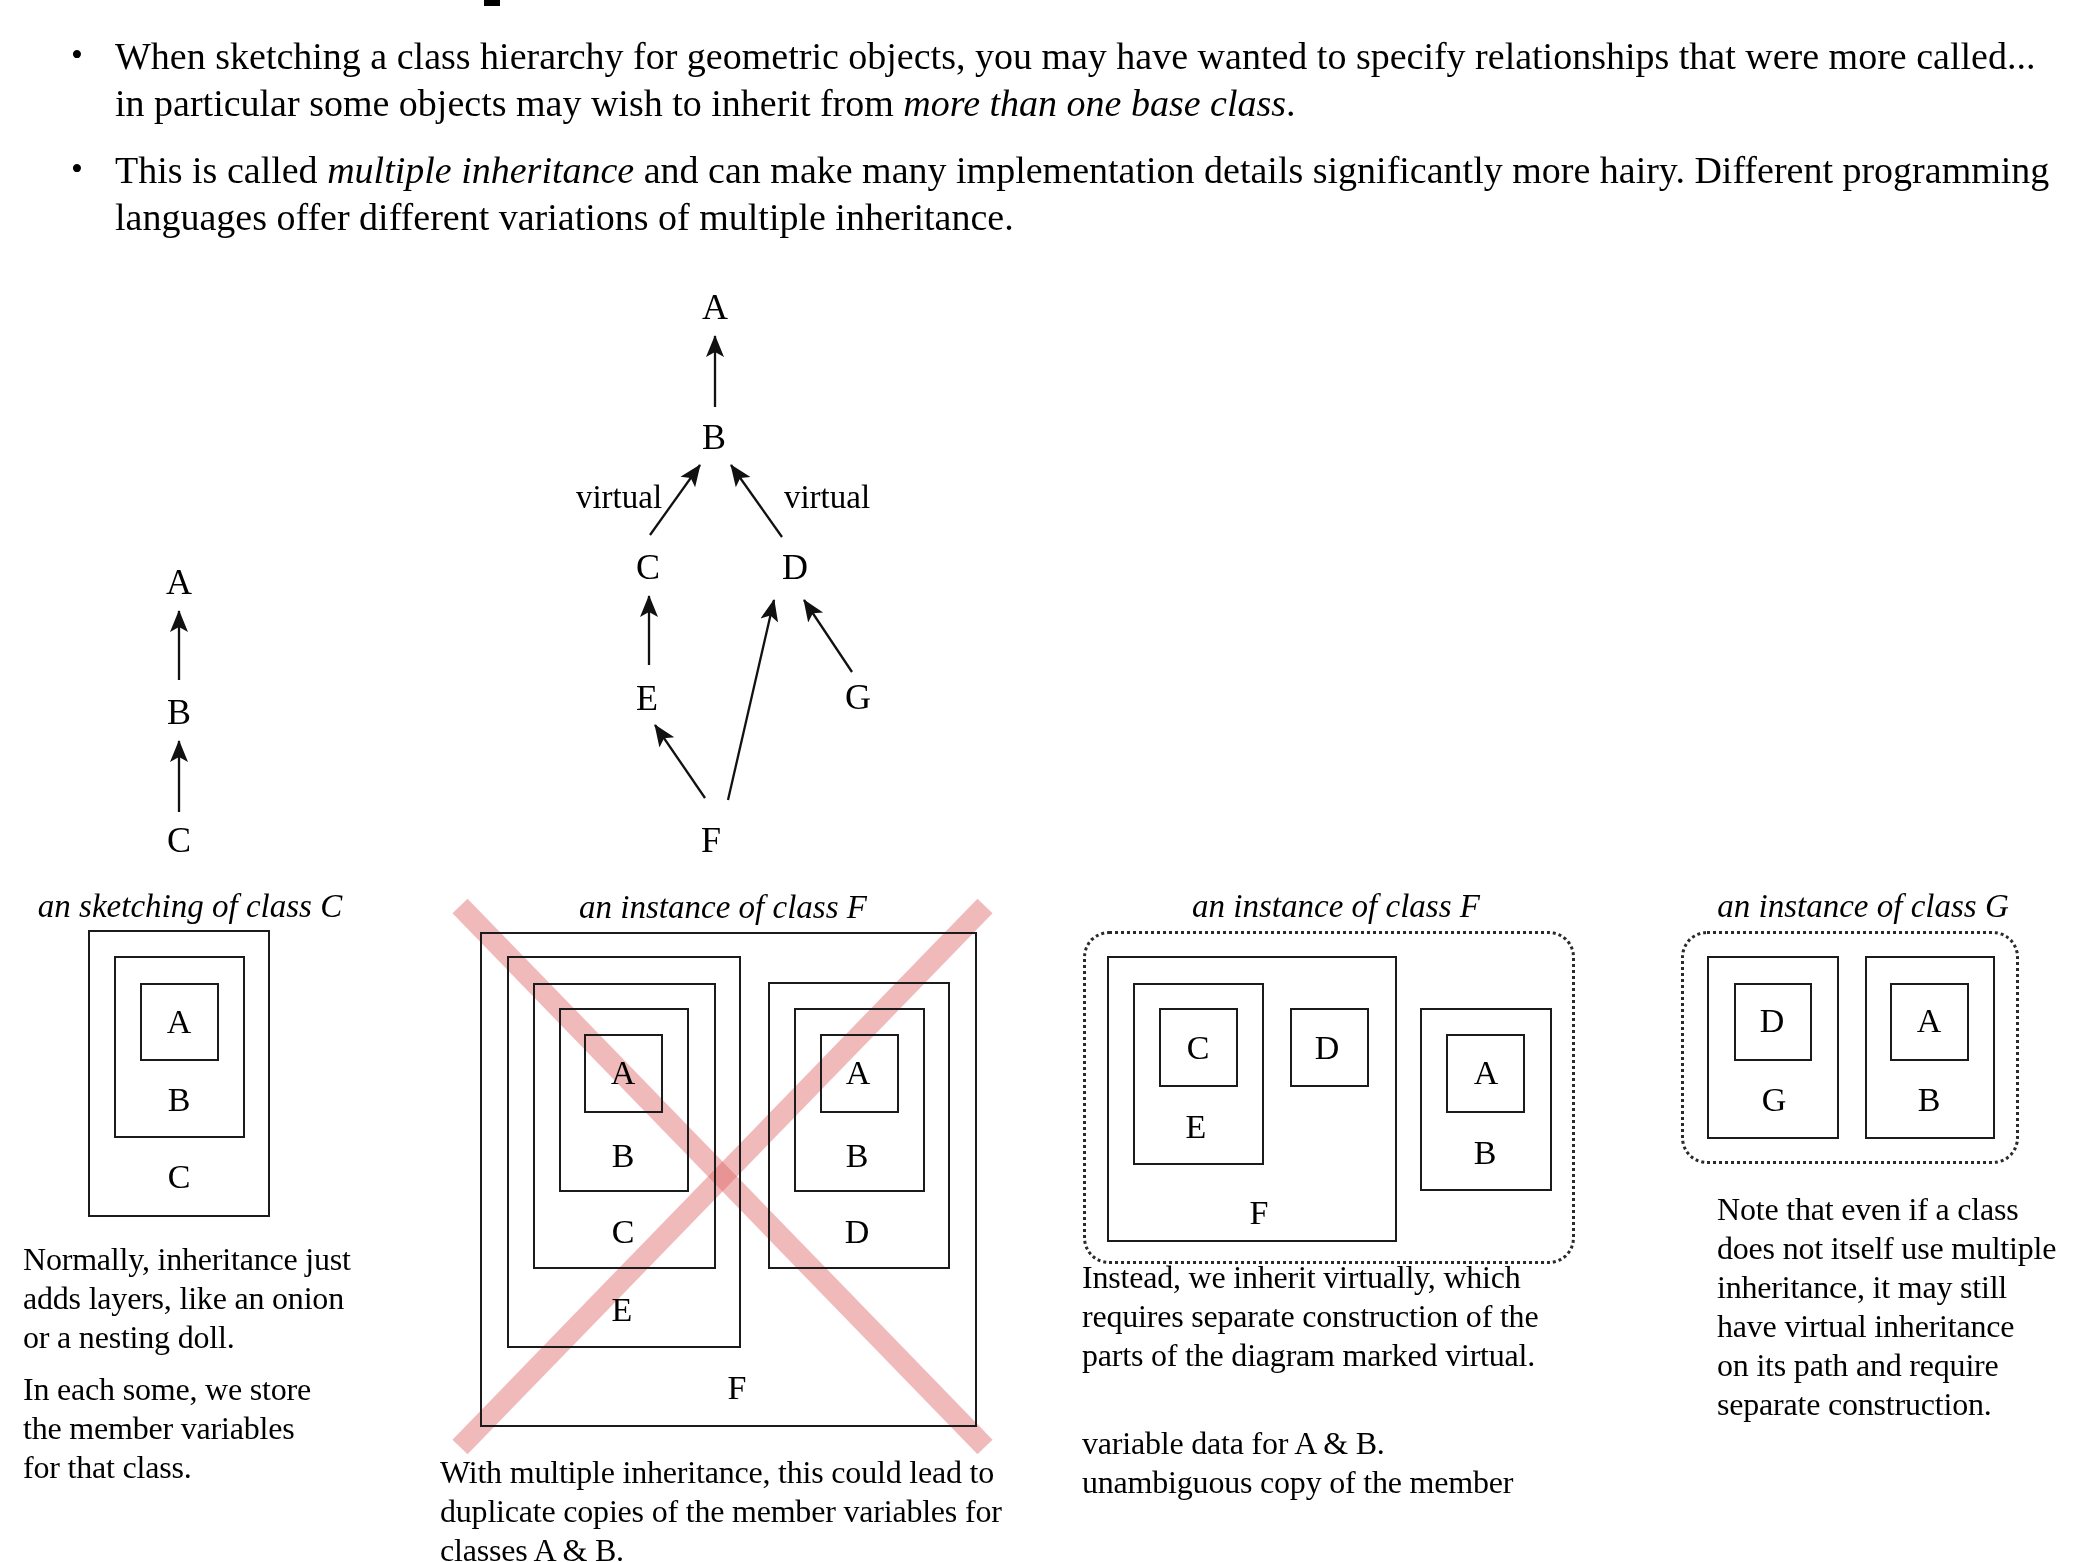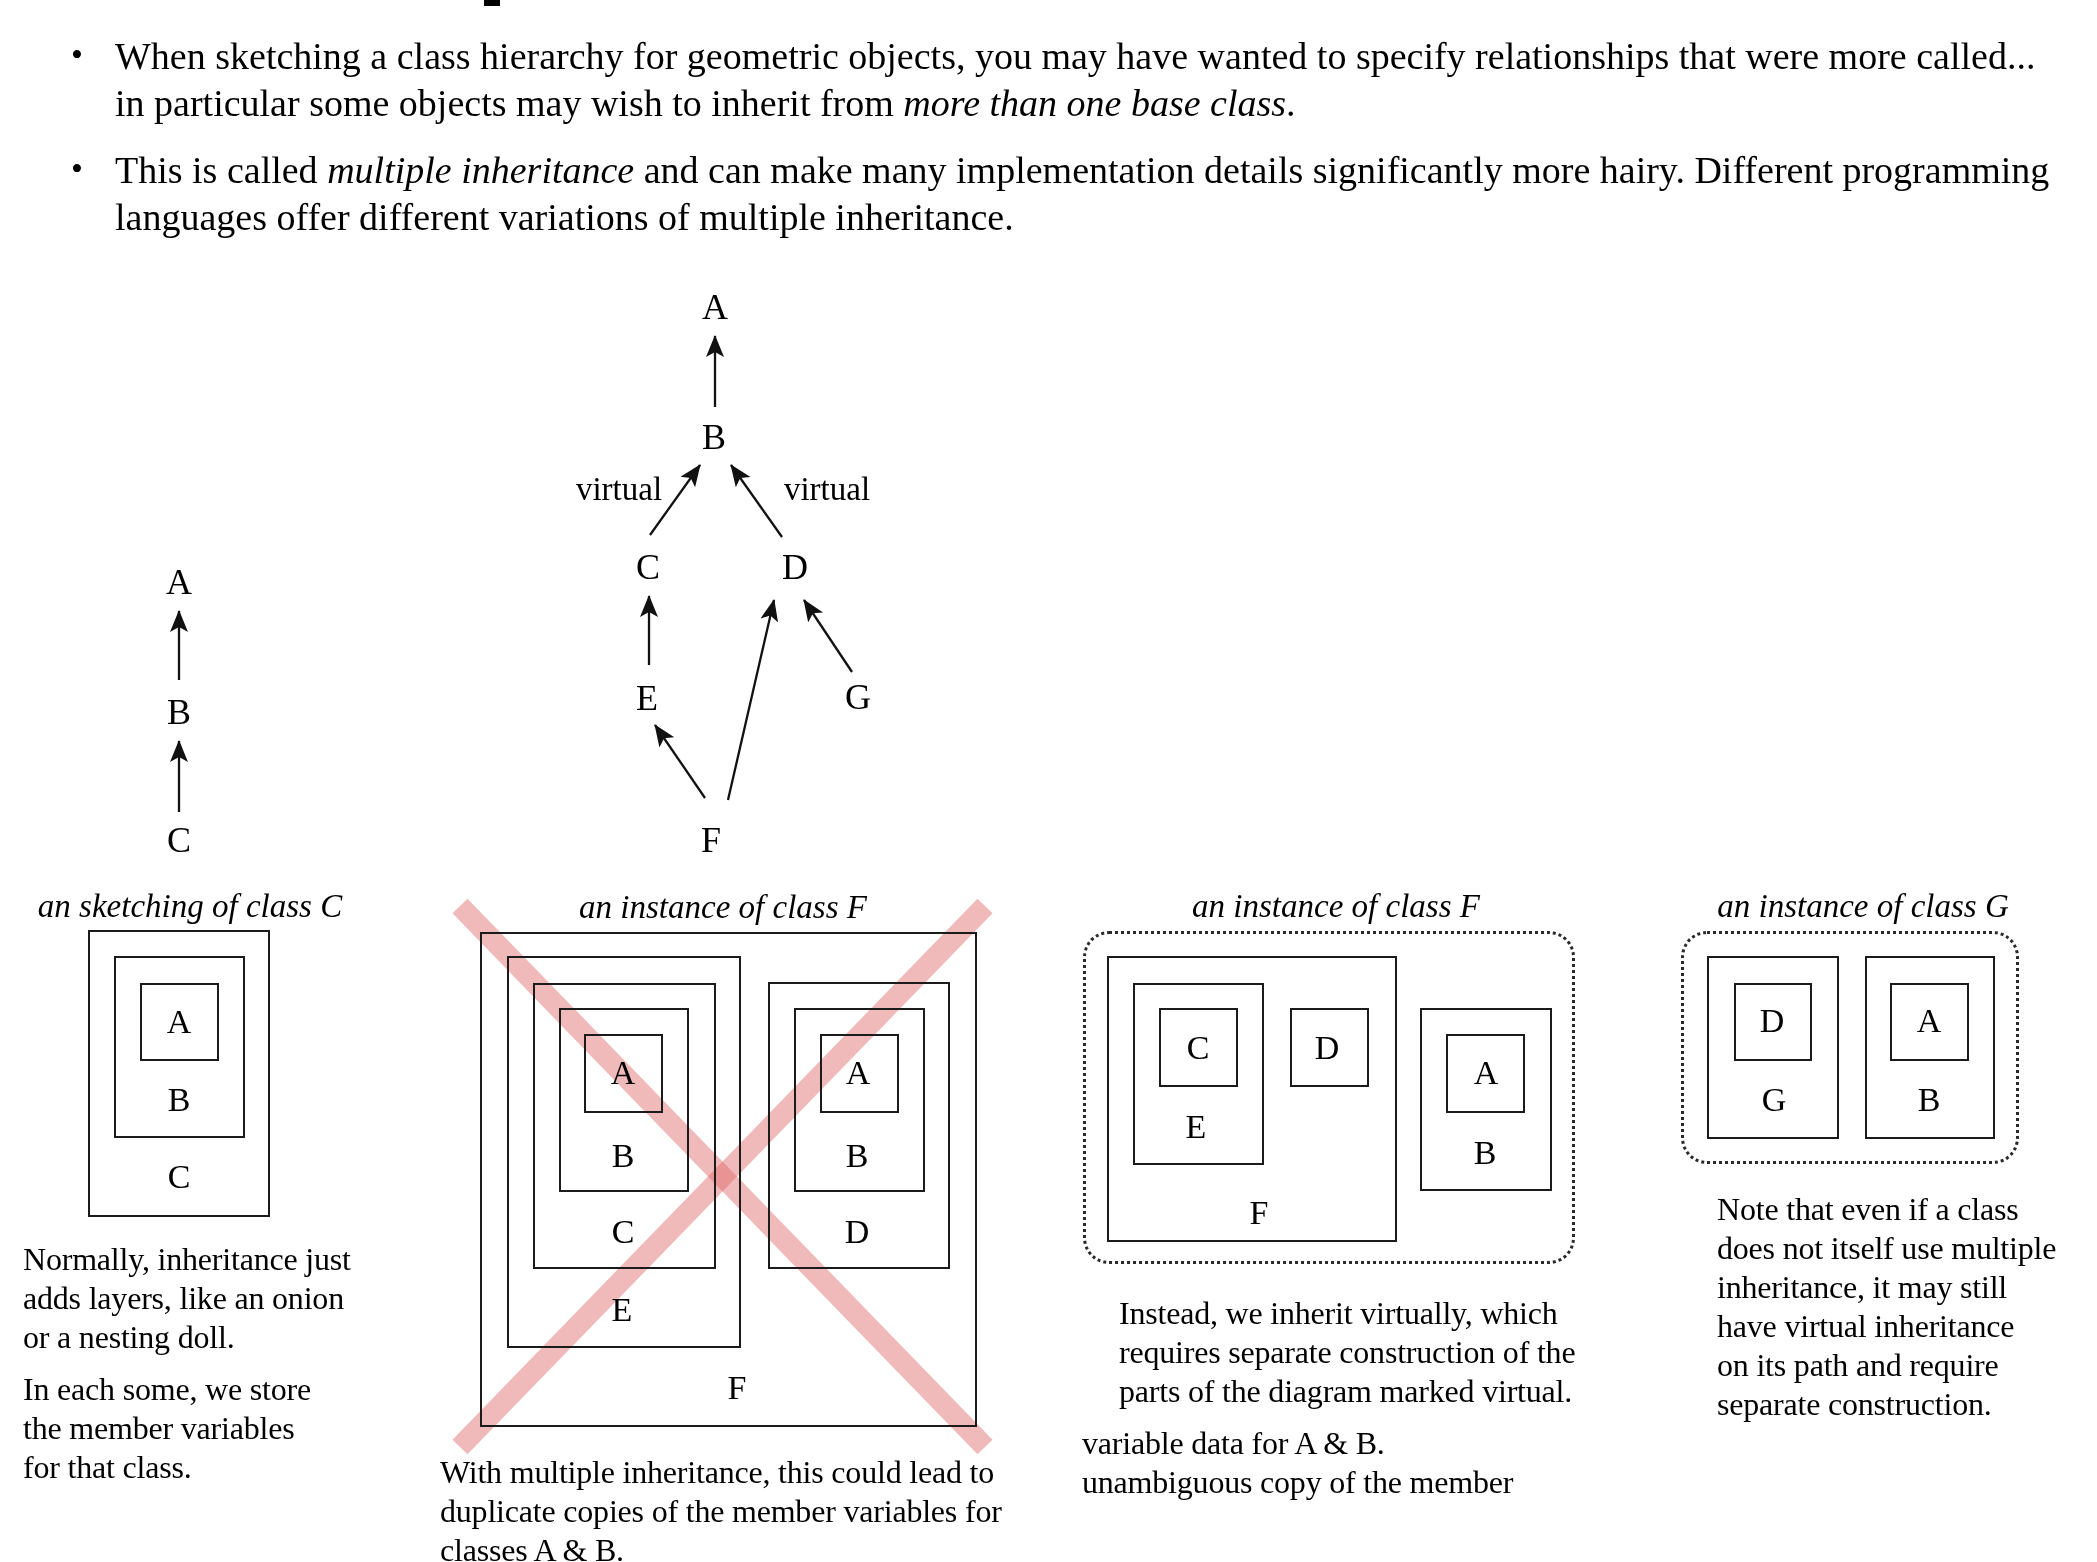--- a/index.html
+++ b/index.html
@@ -10,21 +10,21 @@
   
   .title-frag{position:absolute;left:484px;top:0;width:16px;height:6px;background:#000;}
   
   .bullet{position:absolute;font-size:38px;line-height:47px;width:1945px;}
   .bullet .dot{position:absolute;left:-44px;top:-2px;font-size:34px;}
   .it{font-style:italic;}
   
   .overlay{position:absolute;left:0;top:0;width:2097px;height:1562px;pointer-events:none;}
   
   .node{position:absolute;transform:translate(-50%,-50%);font-size:36px;line-height:1;}
-  .virtlbl{position:absolute;transform:translate(-50%,-50%);font-size:33px;line-height:1;}
+  .virtlbl{position:absolute;transform:translate(-50%,-50%);font-size:33px;line-height:1;margin-top:8px;}
   
   .box{position:absolute;border:2px solid #1b1b1b;background:transparent;box-sizing:border-box;}
   .dottedbox{position:absolute;border:3px dotted #2a2a2a;border-radius:26px;box-sizing:border-box;}
   .boxlbl{position:absolute;transform:translate(-50%,-50%);font-size:34px;line-height:1;}
   
   .ititle{position:absolute;width:320px;text-align:center;transform:translateX(-50%);
           font-style:italic;font-size:33px;line-height:1.1;}
   
   .cap{position:absolute;font-size:32px;line-height:39px;letter-spacing:-0.2px;}
   .cap .cl{white-space:nowrap;}
@@ -129,21 +129,21 @@
   <div class="box" style="left:1159px;top:1008px;width:79px;height:79px;"></div>
   <div class="box" style="left:1290px;top:1008px;width:79px;height:79px;"></div>
   <div class="box" style="left:1420px;top:1008px;width:132px;height:183px;"></div>
   <div class="box" style="left:1446px;top:1034px;width:79px;height:79px;"></div>
   <div class="boxlbl" style="left:1198px;top:1048px;">C</div>
   <div class="boxlbl" style="left:1327px;top:1048px;">D</div>
   <div class="boxlbl" style="left:1196px;top:1127px;">E</div>
   <div class="boxlbl" style="left:1259px;top:1213px;">F</div>
   <div class="boxlbl" style="left:1486px;top:1073px;">A</div>
   <div class="boxlbl" style="left:1485px;top:1153px;">B</div>
-  <div class="cap" style="left:1082px;top:1294px;margin-left:37px;">
+  <div class="cap" style="left:1082px;top:1258px;">
     <div class="cl">Instead, we inherit virtually, which</div>
     <div class="cl">requires separate construction of the</div>
     <div class="cl">parts of the diagram marked virtual.</div>
   </div>
   <div class="cap" style="left:1082px;top:1424px;">
     <div class="cl">variable data for A &amp; B.</div>
     <div class="cl">unambiguous copy of the member</div>
   </div>
 
   <div class="ititle" style="left:1863px;top:888px;">an instance of class G</div>

